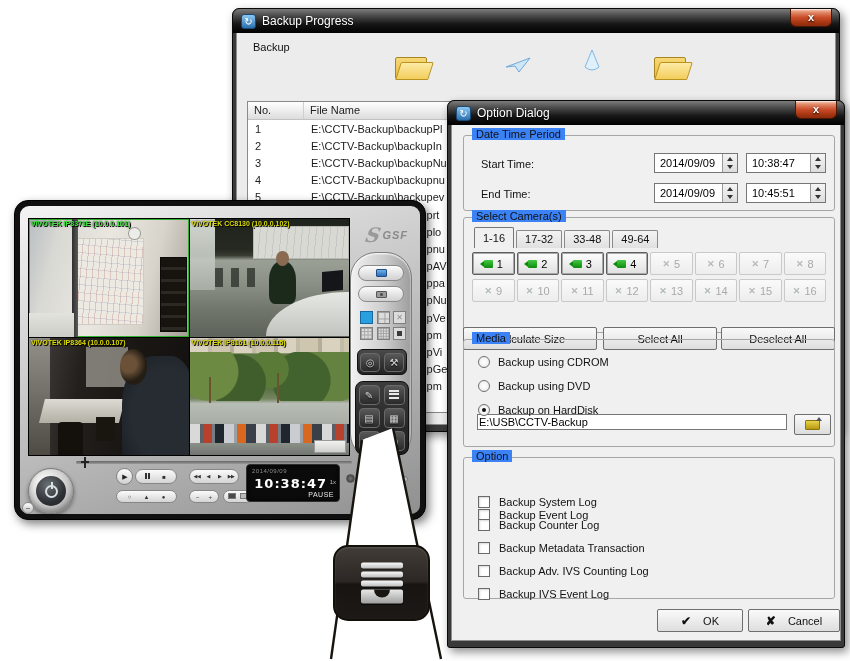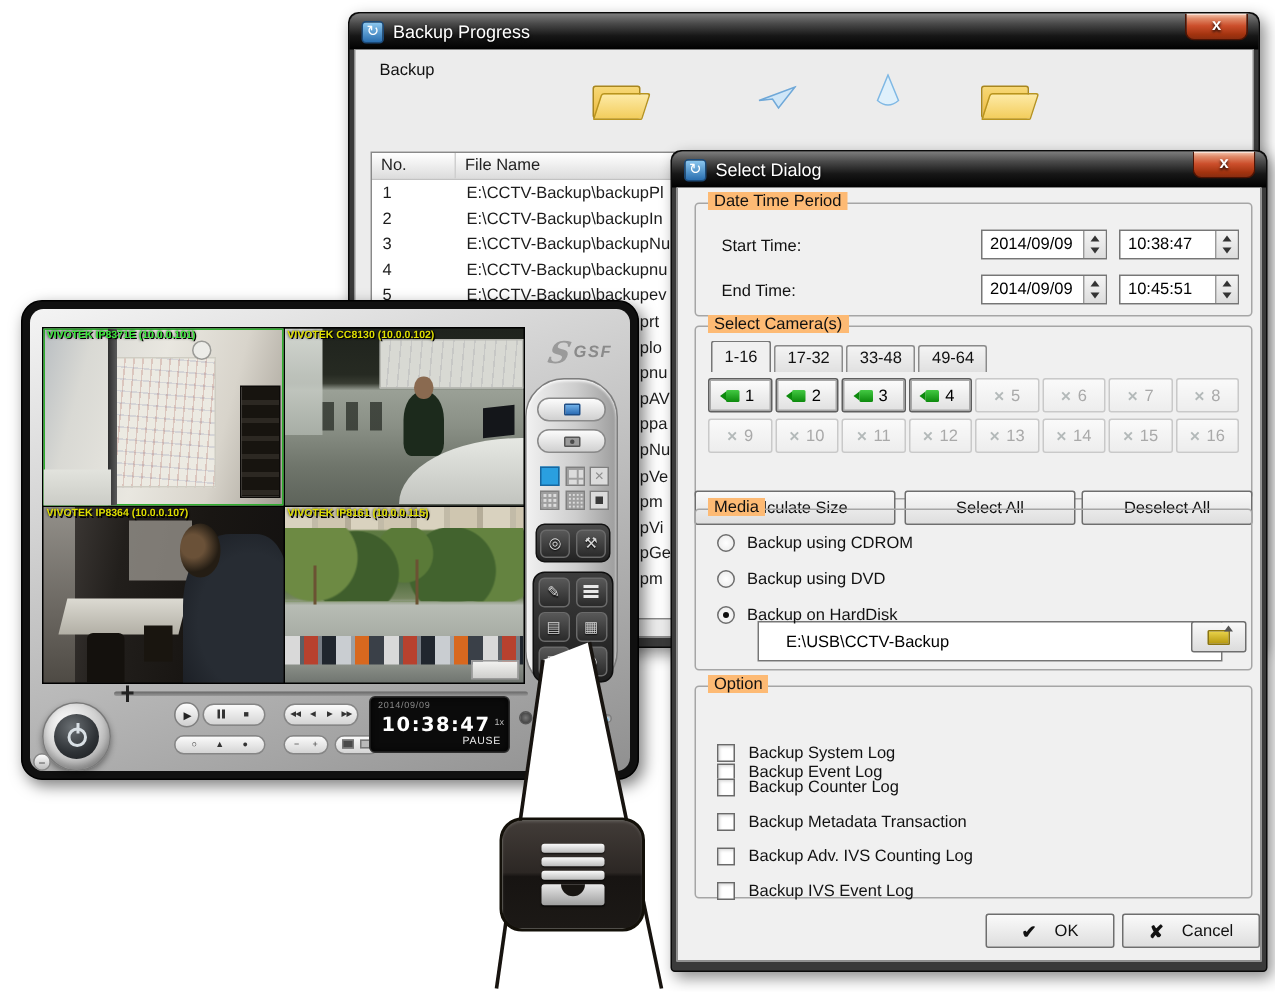--- a/index.html
+++ b/index.html
@@ -216,21 +216,21 @@
     background:linear-gradient(#fafafa,#bdbdbd); box-shadow:0 1px 1px rgba(0,0,0,.6); }
   .co-slot { width:42px; height:14px; border-radius:2px; position:relative;
     background:linear-gradient(#e8e8e8,#9f9f9f); box-shadow:0 1px 1px rgba(0,0,0,.6); }
   .co-notch { position:absolute; left:50%; top:0; transform:translateX(-50%);
     width:16px; height:8px; border-radius:0 0 8px 8px; background:#181512; }
 
   
   #win-dialog { left:447px; top:100px; width:398px; height:548px; z-index:40; }
   #win-dialog .client { background:#f0f0f0; }
   .group { position:absolute; border:1px solid #a6a6a6; border-radius:3px; }
-  .legend { position:absolute; top:-8px; left:8px; background:#fdba74; padding:0 4px;
+  .legend { position:absolute; top:-8px; left:8px; background:#3b82f6; padding:0 4px;
     font-size:11px; color:#111; }
   #g-date { left:11px; top:10px; width:372px; height:76px; }
   .form-label { position:absolute; font-size:11px; color:#111; }
   #lbl-start { left:17px; top:22px; } #lbl-end { left:17px; top:52px; }
   .spin { position:absolute; height:20px; border:1px solid #767676; background:#fff; display:flex; }
   #spin-sd { left:190px; top:17px; width:84px; } #spin-st { left:282px; top:17px; width:80px; }
   #spin-ed { left:190px; top:47px; width:84px; } #spin-et { left:282px; top:47px; width:80px; }
   .spin-val { flex:1; font-size:11px; padding:3px 0 0 5px; color:#000; white-space:nowrap; }
   .spin-ud { width:15px; border-left:1px solid #9a9a9a; cursor:pointer;
     background:linear-gradient(#f4f4f4,#ddd); display:flex; flex-direction:column;
@@ -258,23 +258,23 @@
   .act-btn { position:absolute; top:202px; height:23px; border:1px solid #6e6e6e; border-radius:2px;
     background:linear-gradient(#f9f9f9,#dedede); font-size:11px; color:#111; cursor:pointer;
     display:flex; align-items:center; justify-content:center; }
   #btn-calc { left:11px; width:134px; } #btn-selall { left:151px; width:114px; } #btn-desel { left:269px; width:114px; }
   #g-media { left:11px; top:214px; width:372px; height:108px; }
   .radio-row { position:absolute; left:14px; display:flex; align-items:center; gap:8px;
     font-size:11px; color:#111; cursor:pointer; }
   .radio { width:12px; height:12px; border-radius:50%; border:1px solid #6e6e6e; position:relative;
     background:radial-gradient(#fff,#e9e9e9); }
   .radio.sel::after { content:""; position:absolute; inset:3px; border-radius:50%; background:#111; }
-  .path-input { position:absolute; left:13px; top:74px; width:310px; height:27px;
-    border:1px solid #767676; background:#fff; font-size:11px; padding:0 18px; color:#000;
-    font-family:"Liberation Sans",sans-serif;margin-left:28px; }
+  .path-input { position:absolute; left:13px; top:74px; width:310px; height:16px;
+    border:1px solid #767676; background:#fff; font-size:11px; padding:0 1px; color:#000;
+    font-family:"Liberation Sans",sans-serif; }
   .browse-btn { position:absolute; left:330px; top:74px; width:37px; height:21px;
     border:1px solid #6e6e6e; border-radius:2px; cursor:pointer;
     background:linear-gradient(#f9f9f9,#dcdcdc); display:flex; align-items:center; justify-content:center; }
   .bfolder { width:15px; height:10px; position:relative;
     background:linear-gradient(#e8d24a,#b89a10); border:1px solid #8a7410; border-radius:1px; }
   .bfolder::after { content:""; position:absolute; right:-3px; top:-4px; width:0; height:0;
     border-left:3px solid transparent; border-right:3px solid transparent; border-bottom:4px solid #555; }
   #g-option { left:11px; top:332px; width:372px; height:142px; }
   .opt-row { position:absolute; left:14px; display:flex; align-items:center; gap:9px;
     font-size:11px; color:#111; cursor:pointer; }
@@ -536,21 +536,21 @@
         <span class="co-bar"></span>
       <span class="co-slot">
           <span class="co-notch"></span>
         </span>
     </div>
   </div>
 
   <div class="win" id="win-dialog">
     <div class="titlebar">
       <span class="appico"><span>↻</span></span>
-      <span class="title">Select Dialog</span>
+      <span class="title">Option Dialog</span>
       <span class="closebtn">x</span>
     </div>
     <div class="client">
 
       <div class="group" id="g-date">
         <span class="legend">Date Time Period</span>
         <span class="form-label" id="lbl-start">Start Time:</span>
         <span class="form-label" id="lbl-end">End Time:</span>
         <div class="spin" id="spin-sd">
           <span class="spin-val">2014/09/09</span>

